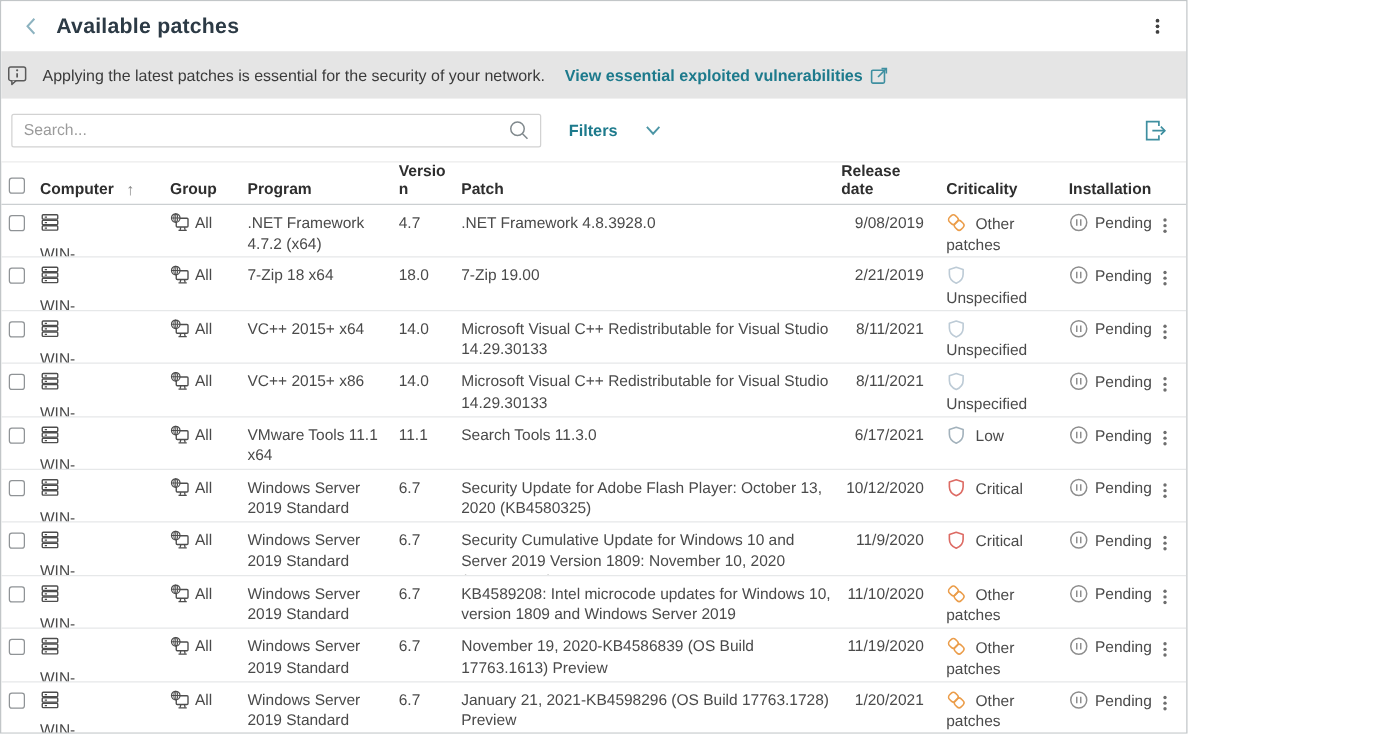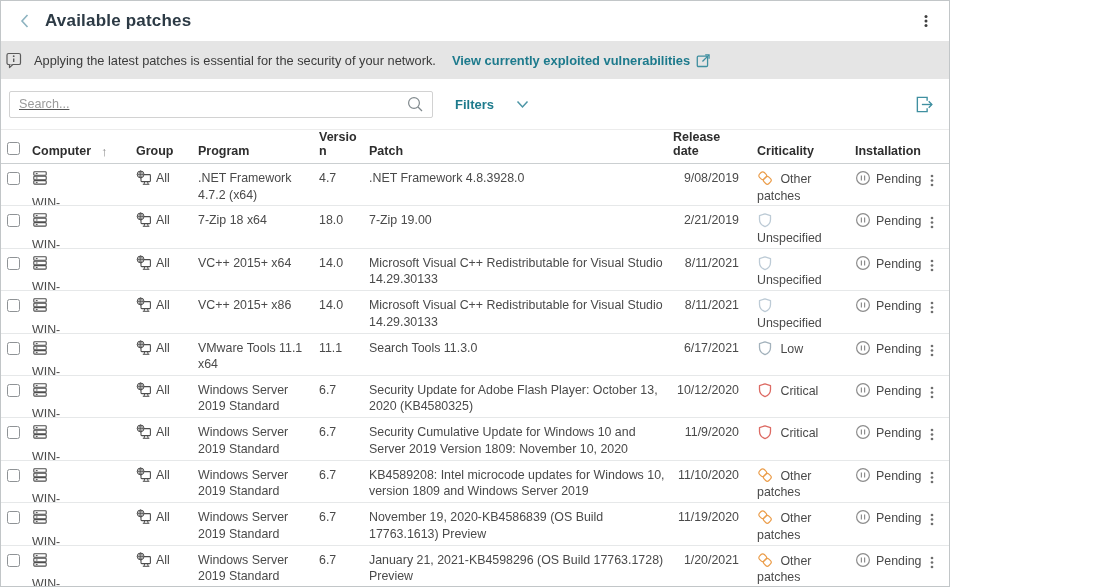--- a/index.html
+++ b/index.html
@@ -22,21 +22,21 @@
   .banner .bubble { margin-right:10px; display:flex; }
   .banner-text { font-size:12.8px; color:#3b3b3b; }
   .banner-link { font-size:12.9px; font-weight:700; color:#1d7a8c; margin-left:16px; display:flex; align-items:center; gap:6px; cursor:pointer; text-decoration:none; }
 
   
   .toolbar { height:50px; display:flex; align-items:center; padding:0 14px 0 8px; background:#fff; }
   .searchbox { position:relative; width:424px; height:27px; }
   .searchbox input {
     width:100%; height:100%; border:1px solid #d2d2d2; border-radius:2px;
     font-family:"Liberation Sans",sans-serif; font-size:12.6px; color:#555;
-    padding:0 34px 0 9px; outline:none;text-decoration:underline;
+    padding:0 34px 0 9px; outline:none;
   }
   .searchbox input::placeholder { color:#9b9b9b; }
   .search-glyph { position:absolute; right:8px; top:4px; cursor:pointer; }
   .filters-btn { display:flex; align-items:center; gap:22px; margin-left:22px;
     font-size:13px; font-weight:700; color:#1d7a8c; cursor:pointer; }
   .toolbar .spacer { flex:1; }
   .export-btn { display:flex; cursor:pointer; }
 
   
   .grid-cols { display:grid; grid-template-columns:28px 107px 62px 121px 50px 1fr 74px 98px 80px 24px; }
@@ -98,21 +98,21 @@
     <span class="bubble">
       <svg width="19" height="19" viewBox="0 0 19 19">
         <rect x="2" y="2.5" width="13.5" height="11" rx="1.6" fill="none" stroke="#5a5a5a" stroke-width="1.2"></rect>
         <path d="M4.5 13.5 L4.5 16.6 L7.8 13.5" fill="#efefef" stroke="#5a5a5a" stroke-width="1.2" stroke-linejoin="round"></path>
         <line x1="8.7" y1="7.6" x2="8.7" y2="11" stroke="#5a5a5a" stroke-width="1.4"></line>
         <circle cx="8.7" cy="5.2" r="0.9" fill="#5a5a5a"></circle>
       </svg>
     </span>
     <span class="banner-text">Applying the latest patches is essential for the security of your network.</span>
     <a class="banner-link">
-      <span>View currently exploited vulnerabilities</span>
+      <span>View essential exploited vulnerabilities</span>
       <svg width="15" height="15" viewBox="0 0 14 14">
         <rect x="1.2" y="3" width="9.6" height="9.6" rx="1" fill="none" stroke="#3f8fa0" stroke-width="1.2"></rect>
         <line x1="6" y1="8" x2="12" y2="2" stroke="#3f8fa0" stroke-width="1.2"></line>
         <polyline points="8.6,1.8 12.2,1.8 12.2,5.4" fill="none" stroke="#3f8fa0" stroke-width="1.2"></polyline>
       </svg>
     </a>
   </div>
 
   <div class="toolbar">
     <div class="searchbox">

